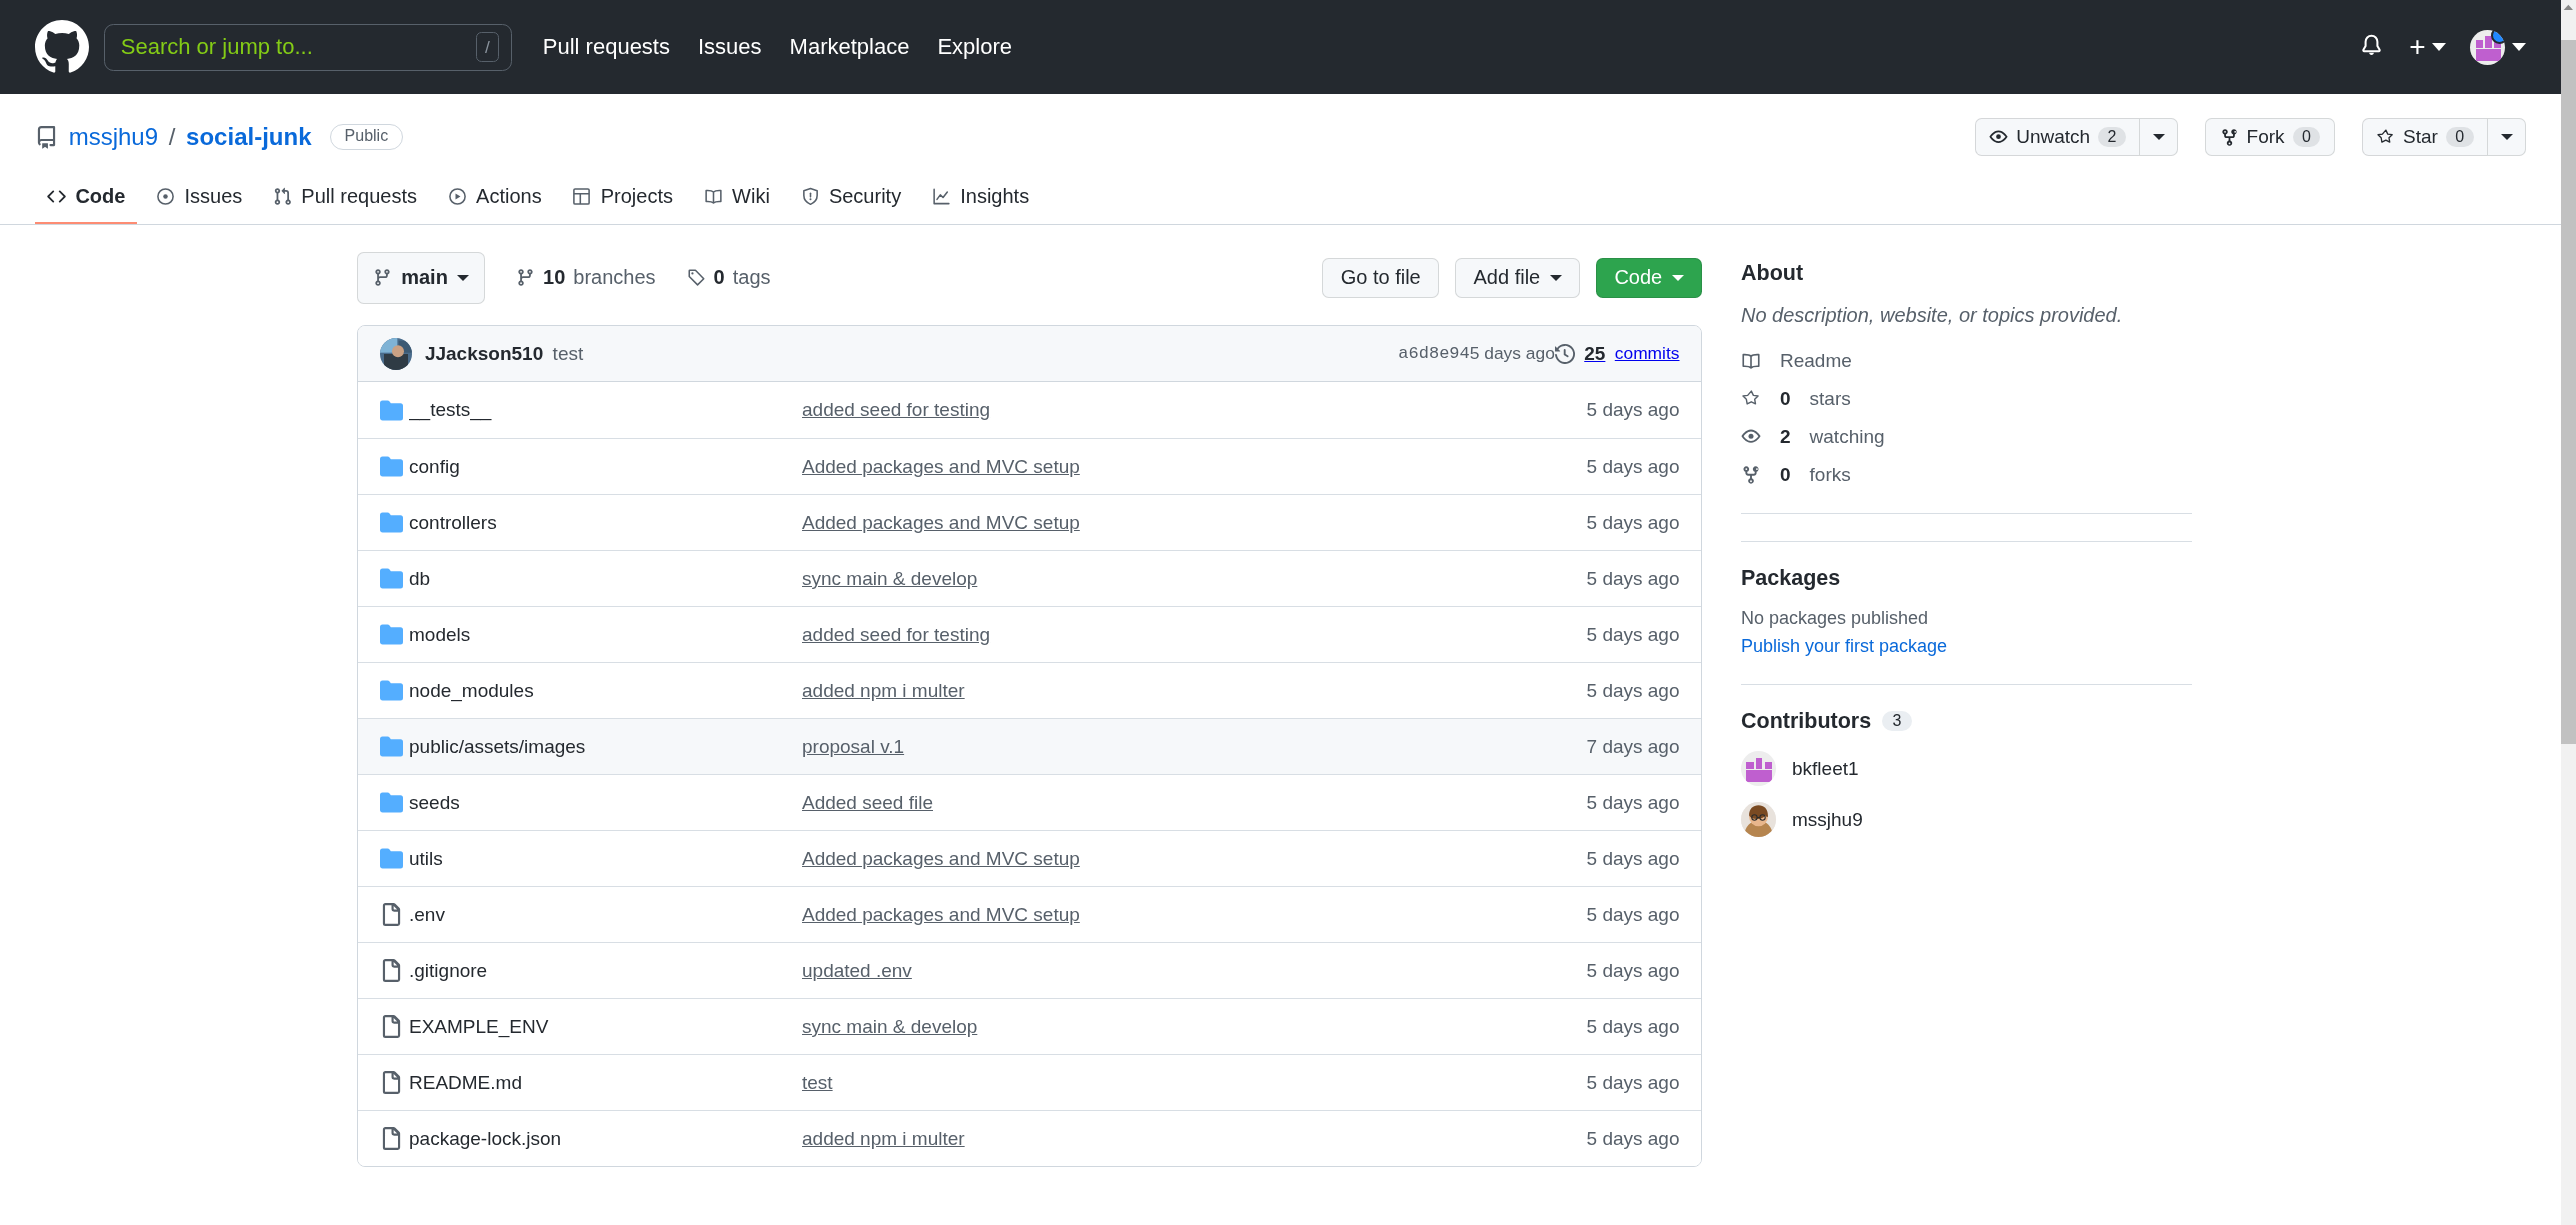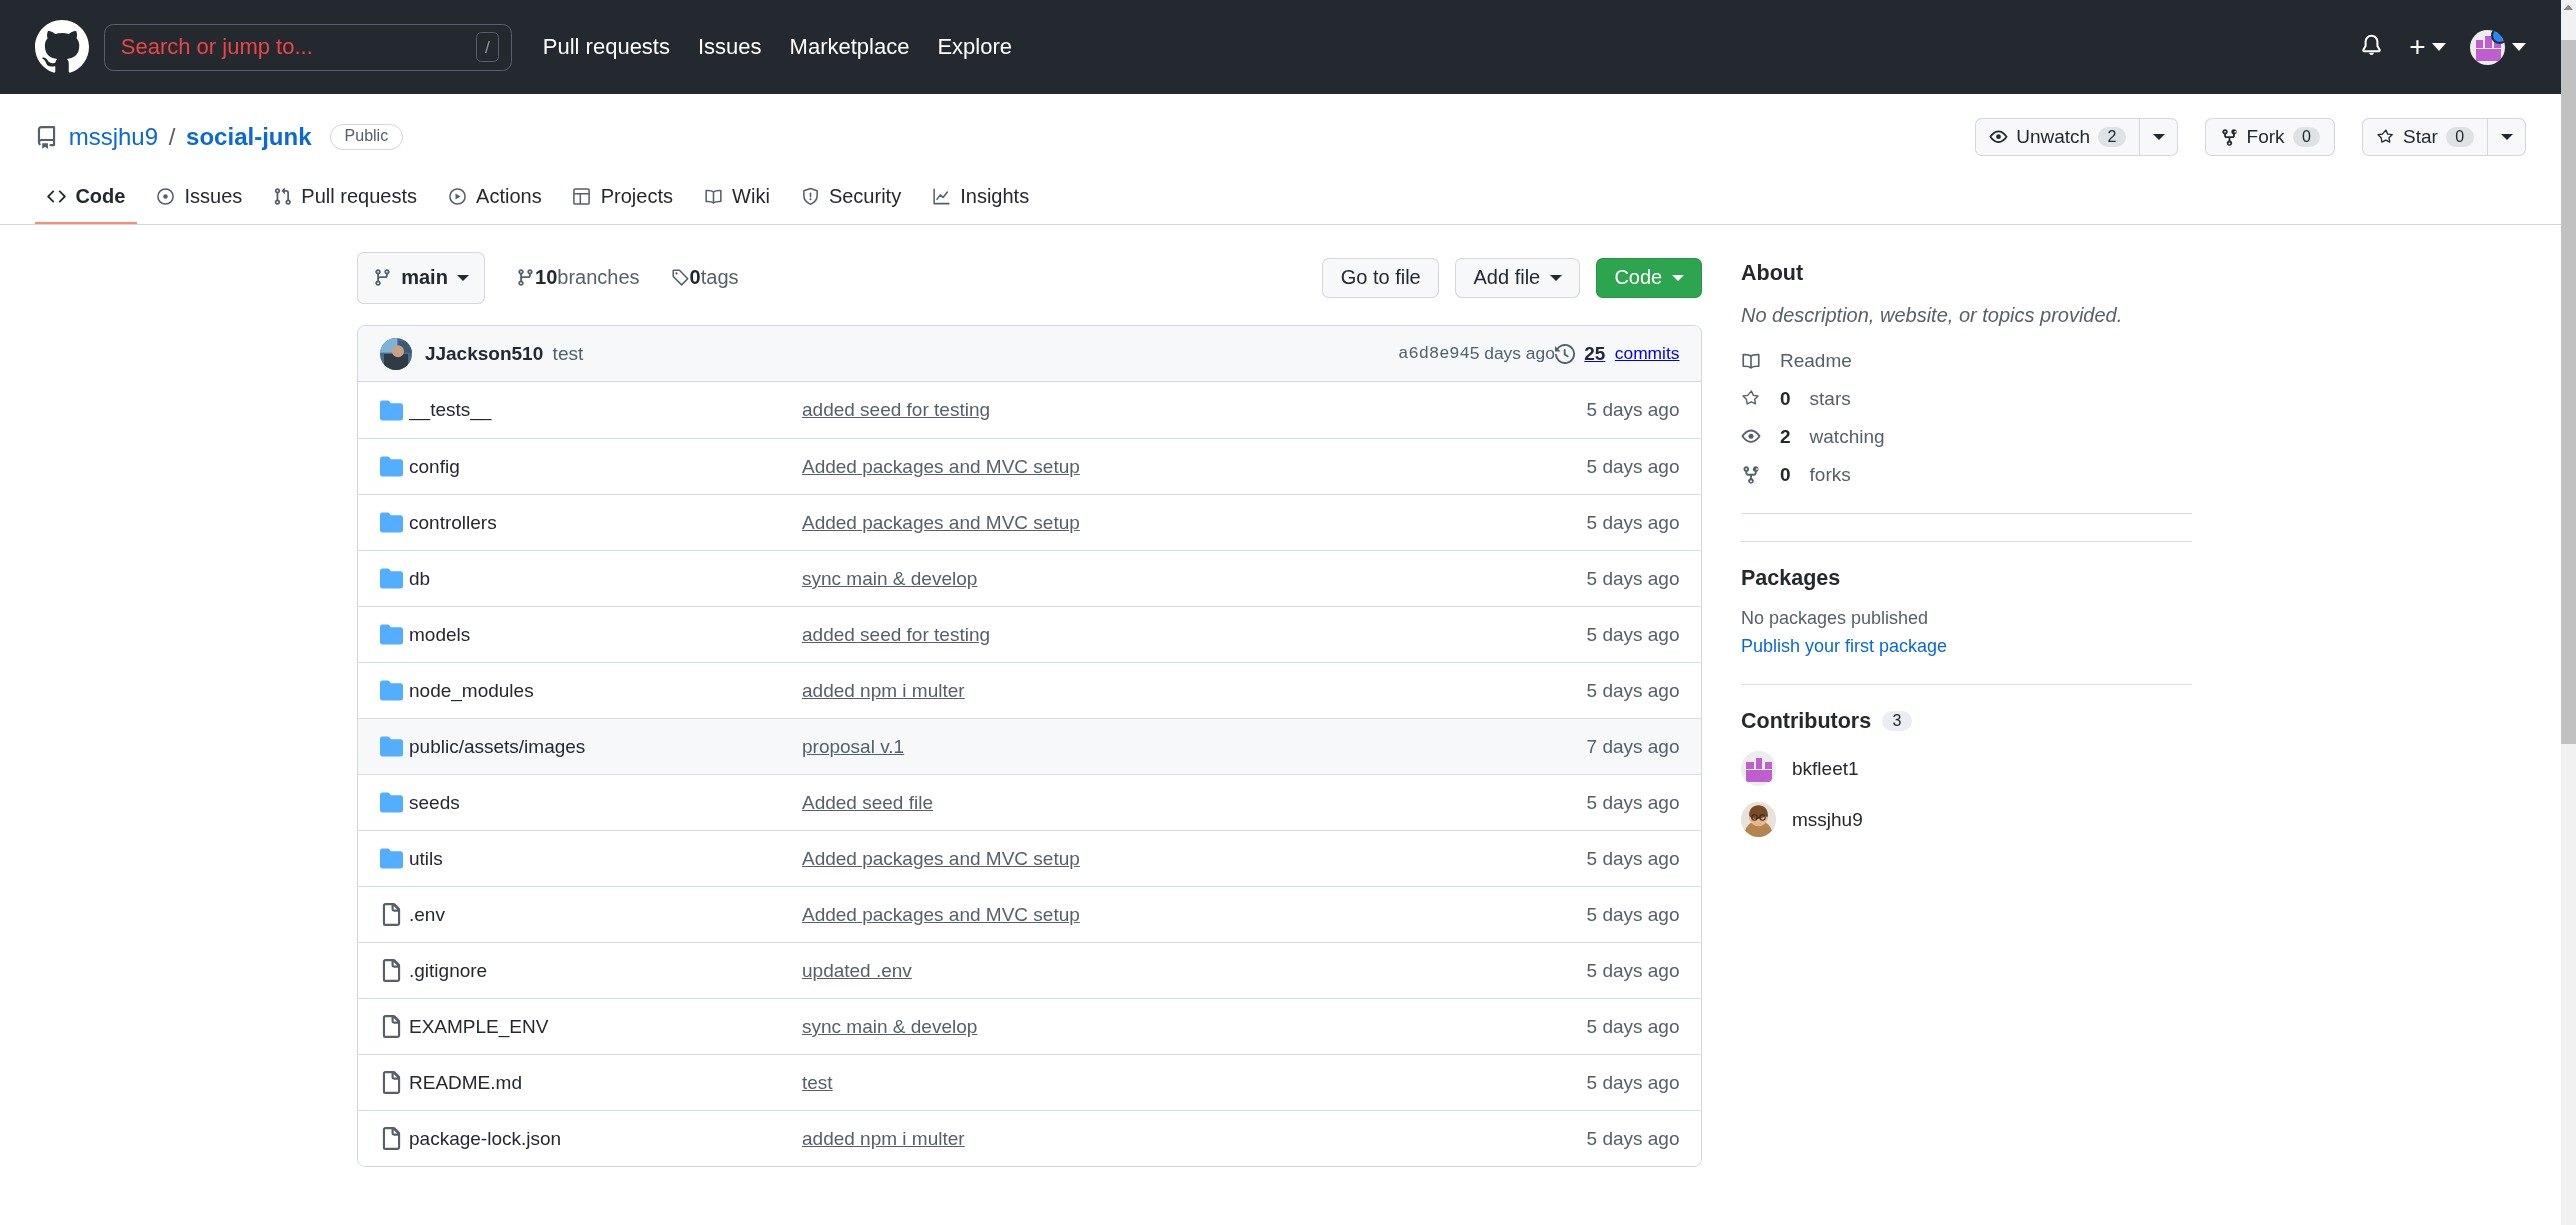--- a/index.html
+++ b/index.html
@@ -18,21 +18,21 @@
   #gh-header {
     height: 94px; background: #24292f;
     display: flex; align-items: center; padding: 0 35px;
   }
   .mark-logo { width: 54px; height: 54px; flex: 0 0 auto; margin-right: 14.8px; }
   .search-box {
     width: 408px; height: 47px; border: 1.3px solid #57606a; border-radius: 9.4px;
     display: flex; align-items: center; padding: 0 12px 0 16px;
     color: #b7bec6; font-size: 22px; position: relative;
   }
-  .search-box .ph { flex: 1; color: #ef4444; }
+  .search-box .ph { flex: 1; color: #84cc16; }
   .slash-key {
     width: 23px; height: 29.5px; border: 1.3px solid #57606a; border-radius: 5.4px;
     color: #8b949e; font-size: 17.4px; display: flex; align-items: center; justify-content: center;
   }
   .top-nav { display: flex; align-items: center; gap: 28px; margin-left: 31px; }
   .top-nav a { color: #ffffff; font-size: 22px; text-decoration: none; white-space: nowrap; }
   .header-right { margin-left: auto; display: flex; align-items: center; gap: 24px; }
   .bell { width: 27px; height: 29.5px; }
   .plus-wrap, .avatar-wrap { display: flex; align-items: center; gap: 6.7px; }
   .plus-glyph { color: #fff; font-size: 28px; line-height: 1; font-weight: 300; }
@@ -95,21 +95,21 @@
   #col-right { width: 451px; flex: 0 0 auto; padding-top: 9.4px; }
 
   
   .file-toolbar { display: flex; align-items: center; margin-bottom: 21.5px; }
   .branch-btn {
     background: #f6f8fa; border: 0.7px solid rgba(27,31,36,.15); border-radius: 6.7px;
     height: 52px; display: flex; align-items: center; gap: 9.4px; padding: 0 14.8px;
     font-size: 20px; font-weight: bold; color: #24292f;
   }
   .meta-link {
-    display: flex; align-items: center; gap: 0; margin-left: 31px;
+    display: flex; align-items: center; gap: 8px; margin-left: 31px;
     font-size: 20px; color: #57606a; text-decoration: none;
   }
   .meta-link strong { color: #24292f; }
   .toolbar-right { margin-left: auto; display: flex; align-items: center; gap: 16px; padding-left: 14px; }
   .btn-plain {
     background: #f6f8fa; border: 0.7px solid rgba(27,31,36,.15); border-radius: 6.7px;
     height: 40px; display: flex; align-items: center; gap: 9.4px; padding: 0 17.4px;
     font-size: 20px; color: #24292f; white-space: nowrap;
   }
   .btn-green {

